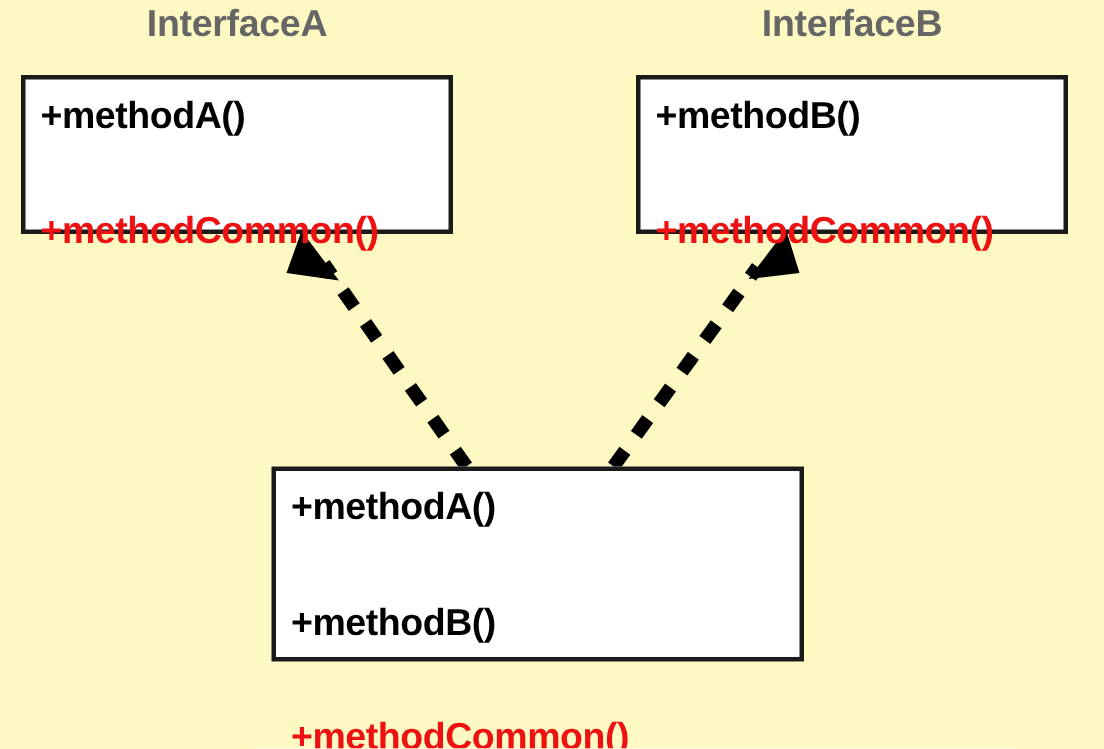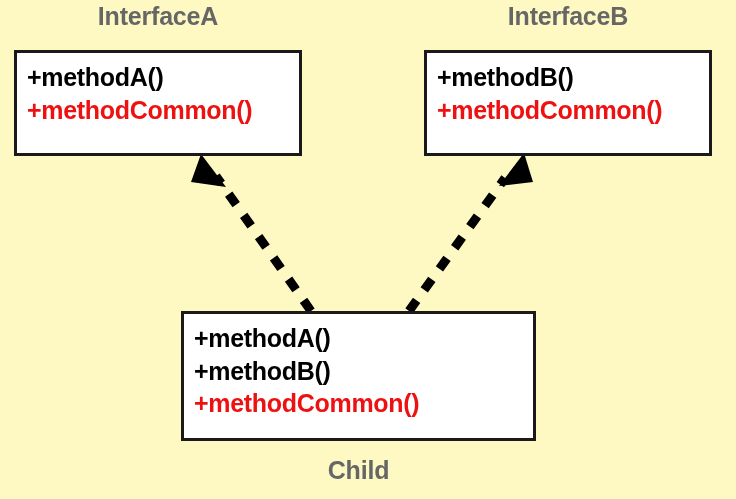--- a/index.html
+++ b/index.html
@@ -30,20 +30,21 @@
     box-sizing: border-box;
     background: #ffffff;
     border: 3px solid #1a1a1a;
     z-index: 2;
   }
   .uml-box-body {
     padding: 8px 10px 6px 10px;
     display: flex;
     flex-direction: column;
     justify-content: flex-start;
+    gap: 44px;
   }
   .uml-method {
     font-family: "Liberation Sans", sans-serif;
     font-weight: bold;
     font-size: 25px;
     line-height: 1.30;
     letter-spacing: -0.3px;
     white-space: nowrap;
     color: #000000;
   }
@@ -102,15 +103,14 @@
     <div class="uml-method">+methodB()</div>
     <div class="uml-method common">+methodCommon()</div>
   </div>
 
   <div class="uml-box uml-box-body" id="box-child">
     <div class="uml-method">+methodA()</div>
     <div class="uml-method">+methodB()</div>
     <div class="uml-method common">+methodCommon()</div>
   </div>
 
-  <div class="uml-title" id="title-child">Child</div>
 
 </div>
 
 </body></html>

